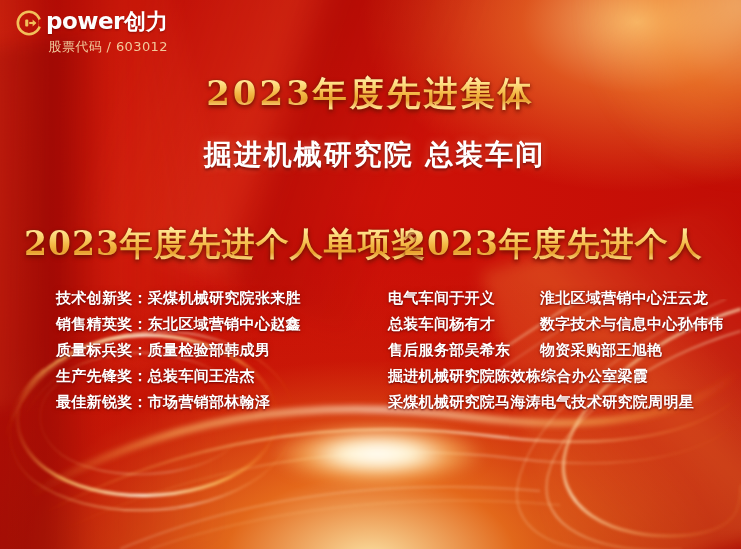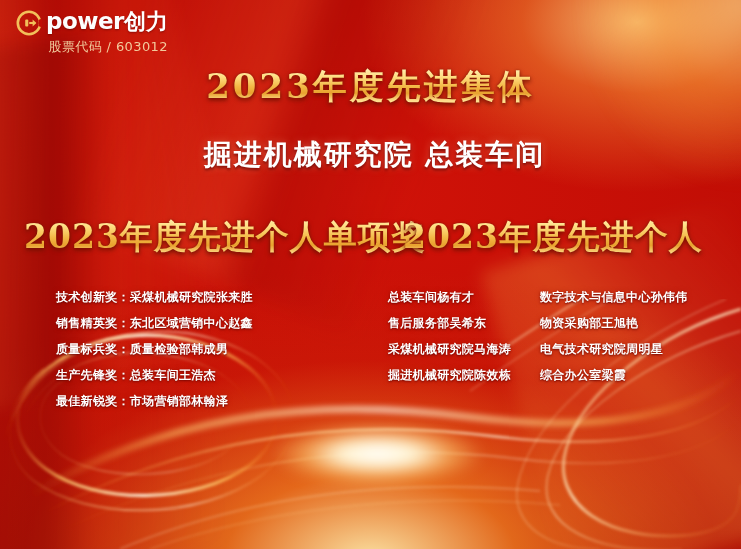--- a/index.html
+++ b/index.html
@@ -59,20 +59,21 @@
     margin-top:4px;text-align:right;
     font-size:13px;letter-spacing:.4px;color:#f6d9a8;opacity:.92;white-space:nowrap;
   }
 
   
   .gold{
     background:linear-gradient(180deg,#fff3c4 0%,#ffdf84 26%,#f3b744 52%,#e8a12e 68%,#ffe092 88%,#f7c65c 100%);
     -webkit-background-clip:text;background-clip:text;color:transparent;
     -webkit-text-fill-color:transparent;
     filter:drop-shadow(0 2px 2px rgba(108,6,2,.75)) drop-shadow(0 0 1px rgba(120,40,0,.6));
+    margin-top:7px;
   }
   .title-main{
     position:absolute;left:0;right:0;top:66px;text-align:center;
     font-family:"DejaVu Serif","Liberation Serif",serif;
     font-weight:700;font-size:34px;letter-spacing:3px;line-height:40px;
     white-space:nowrap;
   }
   .subtitle{
     position:absolute;left:8px;right:0;top:138px;text-align:center;
     font-family:"DejaVu Serif","Liberation Serif",serif;
@@ -88,22 +89,22 @@
   }
   .sec-head.left{left:24px;}
   .sec-head.right{left:403px;}
 
   
   .lists{position:absolute;left:0;right:0;top:285px;}
   .col-left{position:absolute;left:56px;top:0;width:300px;}
   .col-right{position:absolute;left:388px;top:0;width:340px;}
   .row{
     height:26px;line-height:26px;white-space:nowrap;
-    font-family:Liberation Mono, monospace;
-    font-weight:700;font-size:12px;letter-spacing:.3px;
+    font-family:Liberation Sans, sans-serif;
+    font-weight:700;font-size:15px;letter-spacing:.3px;
     color:#ffffff;
     text-shadow:0 1px 2px rgba(100,4,2,.85), 0 0 5px rgba(160,20,6,.6);
   }
   .row.r2{display:flex;}
   .row .cell-a{flex:0 0 152px;}
   .row .cell-b{flex:1 1 auto;}
 </style>
 </head>
 <body>
 
@@ -193,31 +194,35 @@
     <div class="col-left">
       <div class="row">技术创新奖：采煤机械研究院张来胜</div>
       <div class="row">销售精英奖：东北区域营销中心赵鑫</div>
       <div class="row">质量标兵奖：质量检验部韩成男</div>
       <div class="row">生产先锋奖：总装车间王浩杰</div>
       <div class="row">最佳新锐奖：市场营销部林翰泽</div>
     </div>
 
     <div class="col-right">
       <div class="row r2">
+        <span class="cell-a">电气车间于开义</span>
+        <span class="cell-b">淮北区域营销中心汪云龙</span>
+      </div>
+      <div class="row r2">
         <span class="cell-a">总装车间杨有才</span>
         <span class="cell-b">数字技术与信息中心孙伟伟</span>
       </div>
       <div class="row r2">
         <span class="cell-a">售后服务部吴希东</span>
         <span class="cell-b">物资采购部王旭艳</span>
       </div>
       <div class="row r2">
+        <span class="cell-a">掘进机械研究院陈效栋</span>
+        <span class="cell-b">综合办公室梁霞</span>
+      </div>
+      <div class="row r2">
         <span class="cell-a">采煤机械研究院马海涛</span>
         <span class="cell-b">电气技术研究院周明星</span>
       </div>
-      <div class="row r2">
-        <span class="cell-a">掘进机械研究院陈效栋</span>
-        <span class="cell-b">综合办公室梁霞</span>
-      </div>
     </div>
 
   </div>
 </div>
 
 </body></html>

